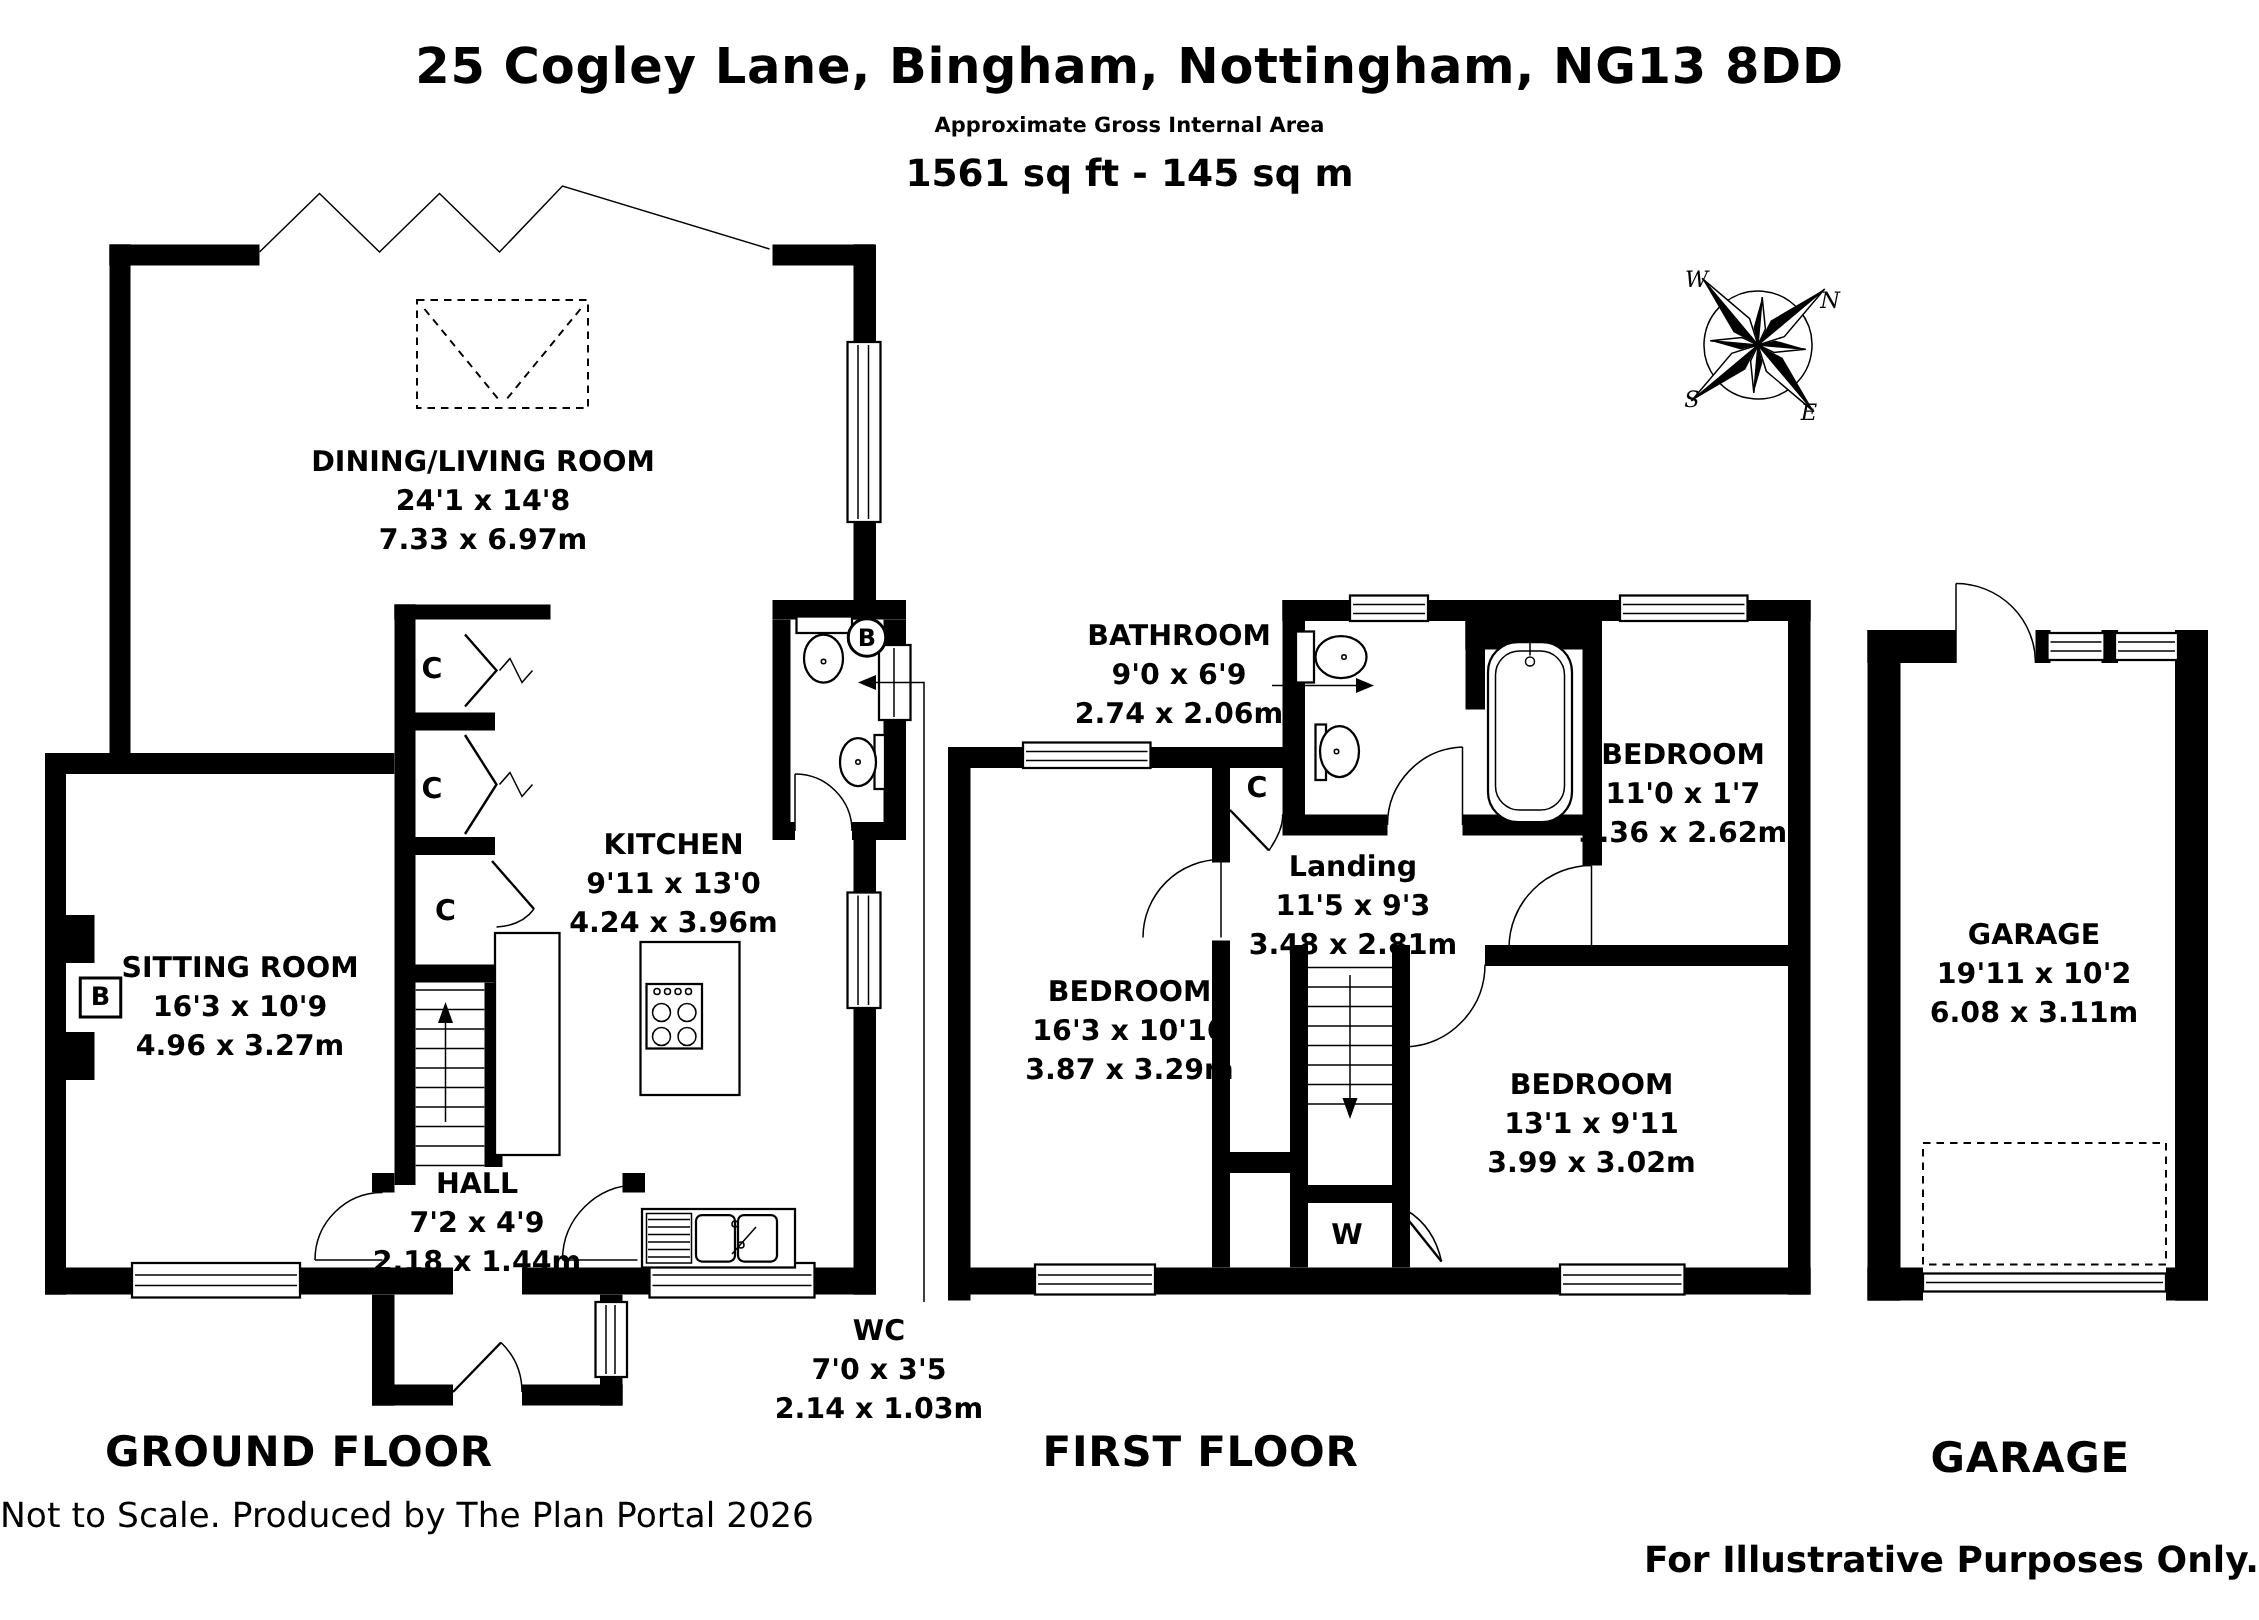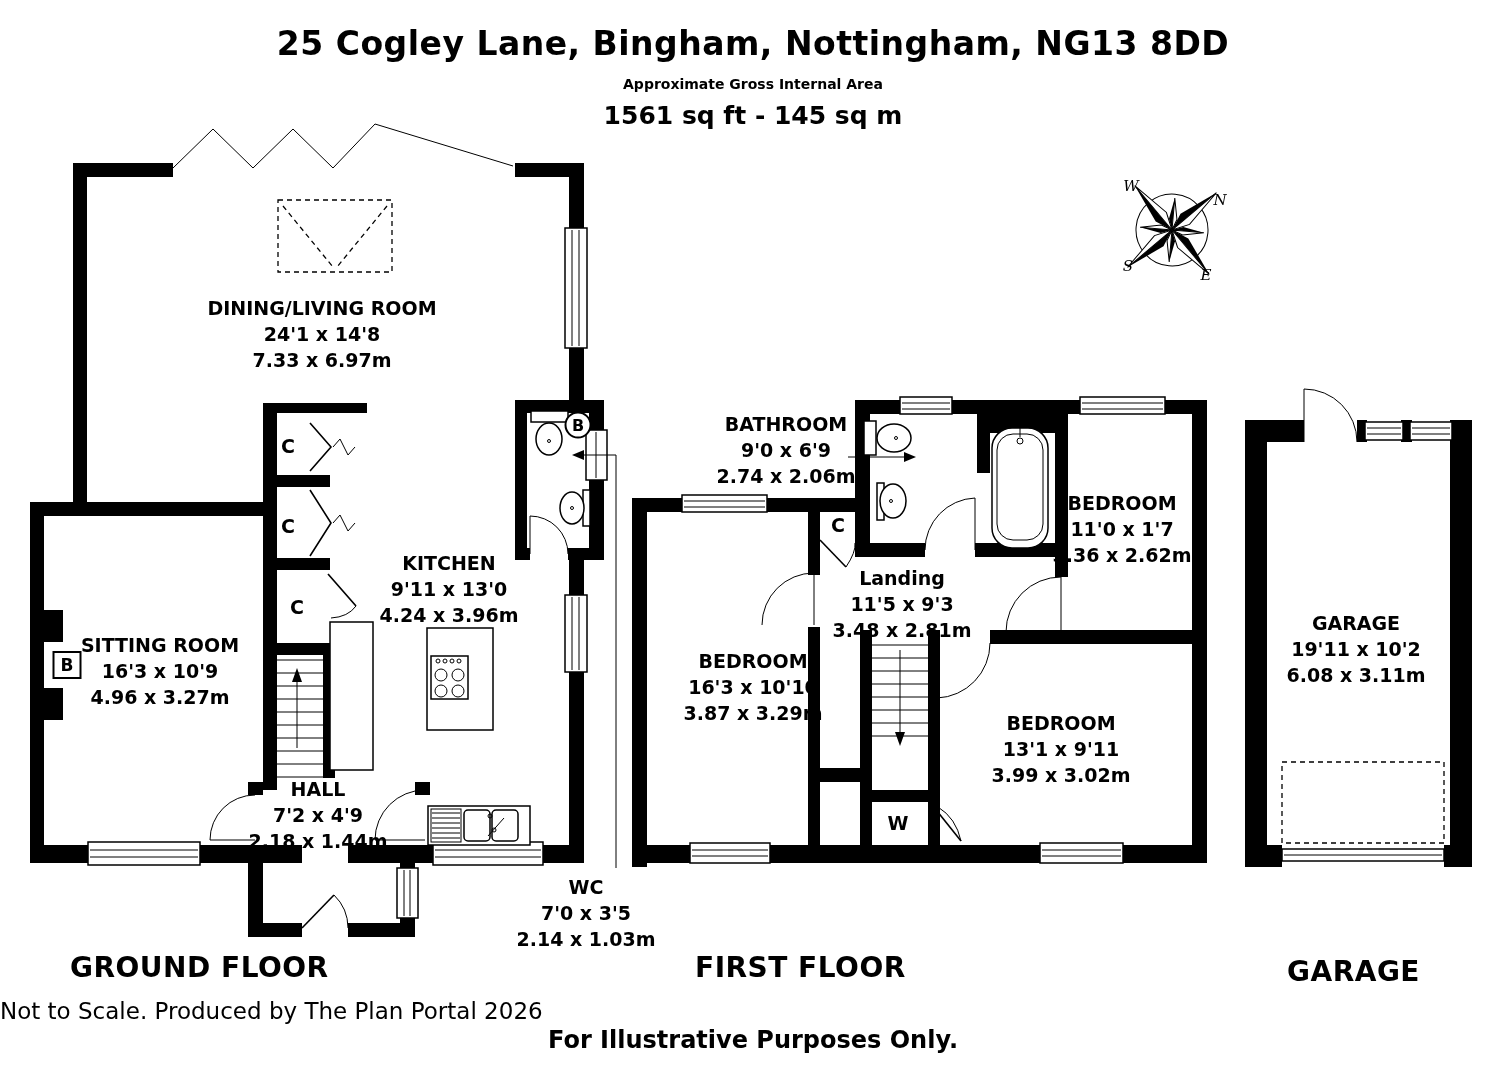--- a/index.html
+++ b/index.html
@@ -15,21 +15,21 @@
   .room-label{position:absolute;transform:translateX(-50%);text-align:center;
               font-size:19px;line-height:26px;font-weight:bold;white-space:nowrap;}
   .marker{position:absolute;transform:translate(-50%,-50%);font-size:19px;font-weight:bold;
           text-align:center;}
   .marker.boxed{border:2px solid #000;width:25px;height:24px;line-height:24px;
                 font-size:17px;background:#fff;}
   .marker.circled{border:2px solid #000;border-radius:50%;width:23px;height:23px;
                   line-height:23px;font-size:16px;background:#fff;}
   .floor-caption{position:absolute;font-size:28px;font-weight:bold;letter-spacing:0.5px;white-space:nowrap;margin-left:40px;}
   .footer1{position:absolute;left:0;right:0;top:998px;text-align:left;font-size:23px;}
-  .footer2{position:absolute;left:0;right:0;top:1026px;text-align:center;font-size:24px;font-weight:bold;}
+  .footer2{position:absolute;left:0;right:0;top:1026px;text-align:right;font-size:24px;font-weight:bold;}
   
   .w{fill:#000;stroke:none;}
   .win{fill:#fff;stroke:#000;stroke-width:1.5;}
   .fix{fill:#fff;stroke:#000;stroke-width:1.5;}
   .ln{fill:none;stroke:#000;stroke-width:1.6;}
   .thin{fill:none;stroke:#000;stroke-width:1;}
   .dash{fill:none;stroke:#000;stroke-width:1.3;stroke-dasharray:5 4;}
   .blk{fill:#000;stroke:none;}
   .wht{fill:#fff;stroke:#000;stroke-width:1;}
   .compass-letter{font-family:"DejaVu Serif","Liberation Serif",serif;font-style:italic;

